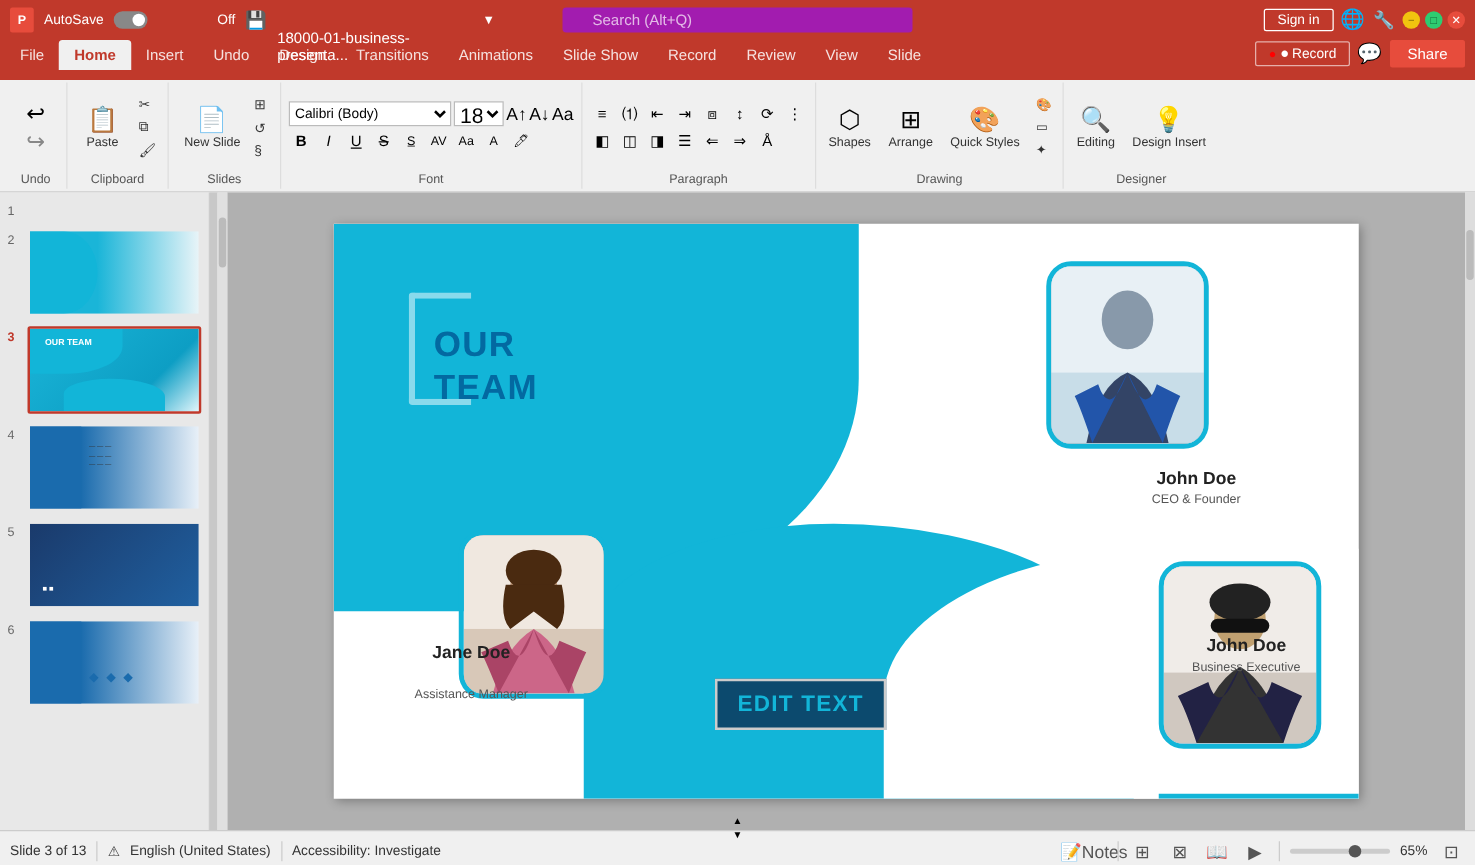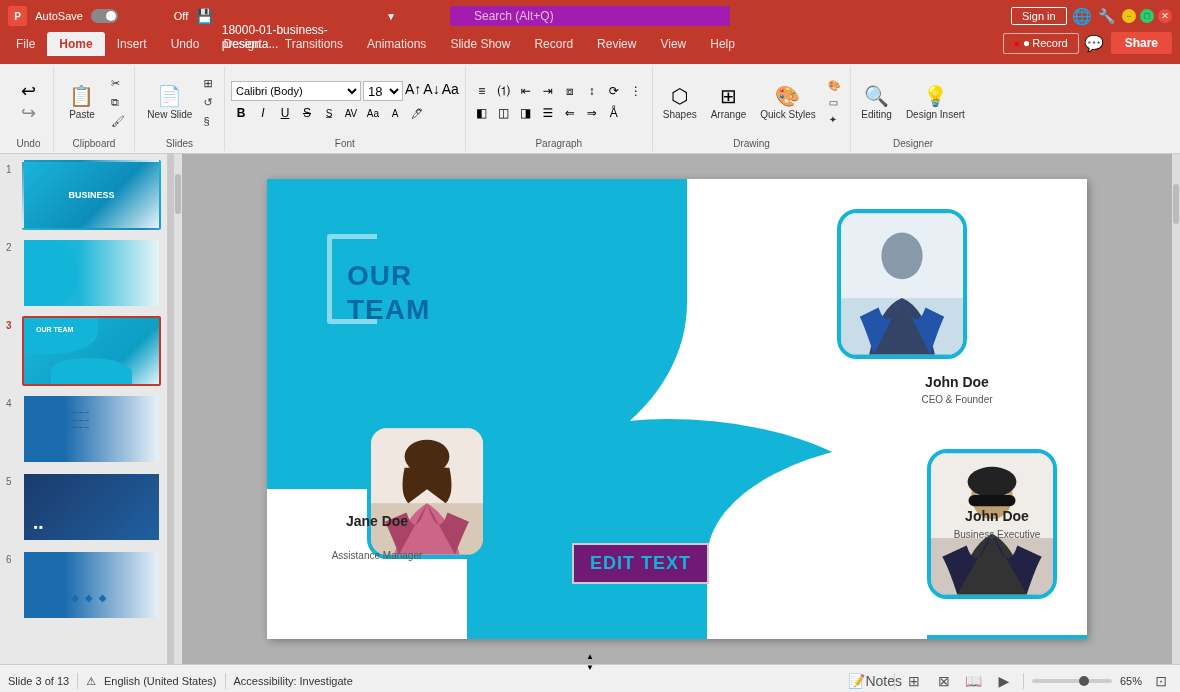--- a/index.html
+++ b/index.html
@@ -49,21 +49,21 @@
       cursor: pointer;
       border-radius: 3px 3px 0 0;
     }
     .ribbon-tab.active {
       background: #f0f0f0;
       color: #c0392b;
       font-weight: 600;
     }
     .ribbon-tab-right { margin-left: auto; display: flex; align-items: center; gap: 6px; padding-right: 8px; padding-bottom: 4px; }
     .record-btn { background: transparent; border: 1px solid rgba(255,255,255,0.6); color: white; padding: 3px 10px; font-size: 11px; border-radius: 2px; display: flex; align-items: center; gap: 4px; cursor: pointer; }
-    .share-btn { background: #e74c3c; border: none; color: white; padding: 4px 14px; font-size: 12px; border-radius: 2px; font-weight: 700; cursor: pointer; }
+    .share-btn { background: #e74c3c; border: none; color: white; padding: 4px 14px; font-size: 12px; border-radius: 2px; font-weight: 400; cursor: pointer; }
     .chat-icon { font-size: 16px; color: white; }
 
     
     #ribbon {
       height: 90px;
       background: #f0f0f0;
       border-bottom: 1px solid #ccc;
       display: flex;
       align-items: stretch;
       padding: 2px 4px;
@@ -77,23 +77,23 @@
       min-width: 50px;
     }
     .ribbon-group-inner { display: flex; align-items: center; gap: 2px; flex: 1; }
     .ribbon-group-label { font-size: 10px; color: #555; margin-top: 2px; }
     .ribbon-btn { display: flex; flex-direction: column; align-items: center; padding: 3px 4px; border-radius: 3px; cursor: pointer; min-width: 36px; }
     .ribbon-btn .icon { font-size: 20px; color: #444; }
     .ribbon-btn .label { font-size: 10px; color: #333; margin-top: 1px; text-align: center; line-height: 1.2; }
     .ribbon-btn-small { padding: 2px 3px; border-radius: 2px; cursor: pointer; font-size: 11px; color: #333; }
 
     
-    .font-row { display: flex; align-items: flex-start; gap: 2px; }
+    .font-row { display: flex; align-items: center; gap: 2px; }
     .font-select { width: 130px; height: 20px; font-size: 11px; border: 1px solid #bbb; background: white; }
-    .font-size-select { width: 40px; height: 20px; font-size: 13px; border: 1px solid #bbb; background: white; }
+    .font-size-select { width: 40px; height: 20px; font-size: 17px; border: 1px solid #bbb; background: white; }
     .format-btn { width: 20px; height: 20px; display: flex; align-items: center; justify-content: center; font-size: 12px; cursor: pointer; border-radius: 2px; }
 
     
     #main { display: flex; height: calc(692px - 32px - 32px - 90px - 28px); }
 
     
     #sidebar {
       width: 168px;
       background: #e8e8e8;
       border-right: 1px solid #ccc;
@@ -213,21 +213,21 @@
     .person2 { width: 120px; height: 135px; left: 100px; bottom: 80px; }
     .person3 { width: 130px; height: 150px; right: 30px; bottom: 40px; }
     .person-placeholder { width: 100%; height: 100%; background: linear-gradient(180deg, #b0c8d8 0%, #8aaabb 100%); display: flex; align-items: center; justify-content: center; font-size: 30px; color: rgba(255,255,255,0.7); }
     .person-name { position: absolute; font-weight: 700; font-size: 14px; color: #222; text-align: center; }
     .person-title { position: absolute; font-size: 10px; color: #555; text-align: center; }
 
     .edit-text-box {
       position: absolute;
       bottom: 55px;
       left: 305px;
-      background: #701a75;
+      background: #0c4a6e;
       border: 2px solid #ccc;
       padding: 8px 16px;
       font-weight: 700;
       font-size: 18px;
       color: #12b5d8;
       letter-spacing: 1px;
       text-transform: uppercase;
     }
 
     
@@ -306,21 +306,21 @@
   <div class="ribbon-tab active">Home</div>
   <div class="ribbon-tab">Insert</div>
   <div class="ribbon-tab">Undo</div>
   <div class="ribbon-tab">Design</div>
   <div class="ribbon-tab">Transitions</div>
   <div class="ribbon-tab">Animations</div>
   <div class="ribbon-tab">Slide Show</div>
   <div class="ribbon-tab">Record</div>
   <div class="ribbon-tab">Review</div>
   <div class="ribbon-tab">View</div>
-  <div class="ribbon-tab">Help</div>
+  <div class="ribbon-tab">Slide</div>
   <div class="ribbon-tab-right">
     <button class="record-btn">
       <span style="color:#f00; font-size:10px;">●</span>
       <span>⏺ Record</span>
     </button>
     <span class="chat-icon">💬</span>
     <button class="share-btn">Share</button>
   </div>
 </div>
 
@@ -464,25 +464,20 @@
     <div class="ribbon-group-label">Designer</div>
   </div>
 </div>
 
 <div id="main">
 
   <div id="sidebar">
 
     <div class="slide-thumb">
       <span class="slide-num">1</span>
-      <div class="slide-preview s1-bg">
-        <div class="slide-preview-inner s1-bg" style="display:flex;align-items:center;justify-content:center;">
-          <span style="color:white;font-size:9px;font-weight:bold;text-align:center;">BUSINESS</span>
-        </div>
-      </div>
     </div>
 
     <div class="slide-thumb">
       <span class="slide-num">2</span>
       <div class="slide-preview">
         <div class="slide-preview-inner s2-bg">
           <div style="width:40%;height:100%;background:#12b5d8;position:absolute;left:0;top:0;border-radius:0 50% 50% 0;"></div>
         </div>
       </div>
     </div>

